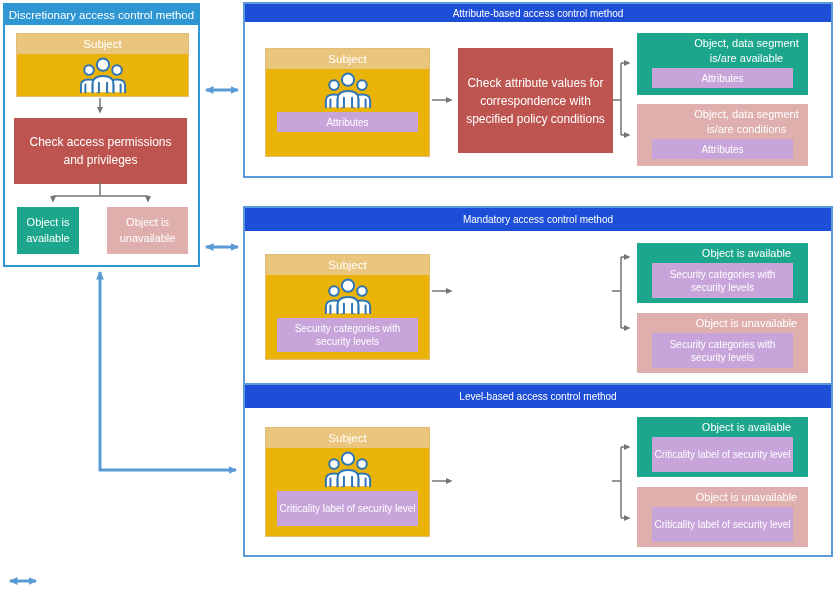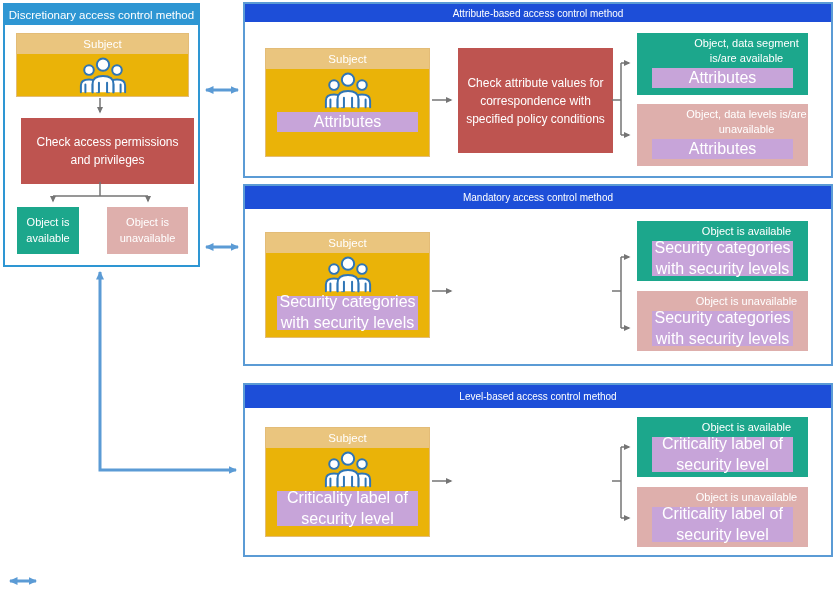--- a/index.html
+++ b/index.html
@@ -13,21 +13,21 @@
                 display:flex;align-items:center;justify-content:center;font-size:10px;}
   .panel.left .panel-header{background:#2E96D3;font-size:11.5px;}
 
   .subject-box{position:absolute;background:#eab308;border:1px solid #E3BC77;box-sizing:border-box;}
   .subject-header{height:20px;background:#EAC57E;color:#fff;display:flex;align-items:center;
                   justify-content:center;font-size:11.5px;}
   .subject-body{display:flex;justify-content:center;}
   .people{width:52px;height:37px;margin-top:3px;}
 
   .tag-bar{position:absolute;background:#C7A4D9;color:#fff;display:flex;align-items:center;
-           justify-content:center;text-align:center;font-size:16px;line-height:1.3;}
+           justify-content:center;text-align:center;font-size:10px;line-height:1.3;}
 
   .process-box{position:absolute;background:#BE5450;color:#fff;display:flex;align-items:center;
                justify-content:center;text-align:center;font-size:12px;line-height:1.5;
                padding:0 7px;box-sizing:border-box;}
 
   .result-box{position:absolute;box-sizing:border-box;color:#fff;font-size:11px;text-align:center;padding-left:48px;}
   .result-box.plain{display:flex;align-items:center;justify-content:center;line-height:1.4;padding:0 4px;}
   .result-title{padding-top:3px;line-height:1.4;}
   .green{background:#1CA78C;}
   .pink{background:#DEAFAC;}
@@ -58,21 +58,21 @@
   <div class="panel left" style="left:3px;top:3px;width:197px;height:264px;">
     <div class="panel-header" style="height:20px;">Discretionary access control method</div>
     <div class="subject-box" style="left:11px;top:28px;width:173px;height:64px;">
       <div class="subject-header">Subject</div>
       <div class="subject-body">
         <svg class="people" viewBox="0 0 56 41">
             <use href="#ppl"></use>
           </svg>
       </div>
     </div>
-    <div class="process-box" style="left:16px;top:113px;width:173px;height:66px;">Check access permissions and privileges</div>
+    <div class="process-box" style="left:9px;top:113px;width:173px;height:66px;">Check access permissions and privileges</div>
     <div class="result-box plain green" style="left:12px;top:202px;width:62px;height:47px;">Object is available</div>
     <div class="result-box plain pink" style="left:102px;top:202px;width:81px;height:47px;">Object is unavailable</div>
   </div>
 
   <div class="panel" style="left:243px;top:2px;width:590px;height:176px;">
     <div class="panel-header" style="height:18px;">Attribute-based access control method</div>
     <div class="subject-box" style="left:20px;top:44px;width:165px;height:109px;">
       <div class="subject-header">Subject</div>
       <div class="subject-body">
         <svg class="people" viewBox="0 0 56 41">
@@ -80,26 +80,26 @@
           </svg>
       </div>
       <div class="tag-bar" style="left:11px;top:63px;width:141px;height:20px;">Attributes</div>
     </div>
     <div class="process-box" style="left:213px;top:44px;width:155px;height:105px;">Check attribute values for correspondence with specified policy conditions</div>
     <div class="result-box green" style="left:392px;top:29px;width:171px;height:62px;">
       <div class="result-title">Object, data segment is/are available</div>
       <div class="tag-bar" style="left:15px;top:35px;width:141px;height:20px;">Attributes</div>
     </div>
     <div class="result-box pink" style="left:392px;top:100px;width:171px;height:62px;">
-      <div class="result-title">Object, data levels is/are unavailable</div>
+      <div class="result-title">Object, data segment is/are conditions</div>
       <div class="tag-bar" style="left:15px;top:35px;width:141px;height:20px;">Attributes</div>
     </div>
   </div>
 
-  <div class="panel" style="left:243px;top:184px;width:590px;height:182px;">
+  <div class="panel" style="left:243px;top:206px;width:590px;height:182px;">
     <div class="panel-header" style="height:23px;">Mandatory access control method</div>
     <div class="subject-box" style="left:20px;top:46px;width:165px;height:106px;">
       <div class="subject-header">Subject</div>
       <div class="subject-body">
         <svg class="people" viewBox="0 0 56 41">
             <use href="#ppl"></use>
           </svg>
       </div>
       <div class="tag-bar" style="left:11px;top:63px;width:141px;height:34px;">Security categories with security levels</div>
     </div>

